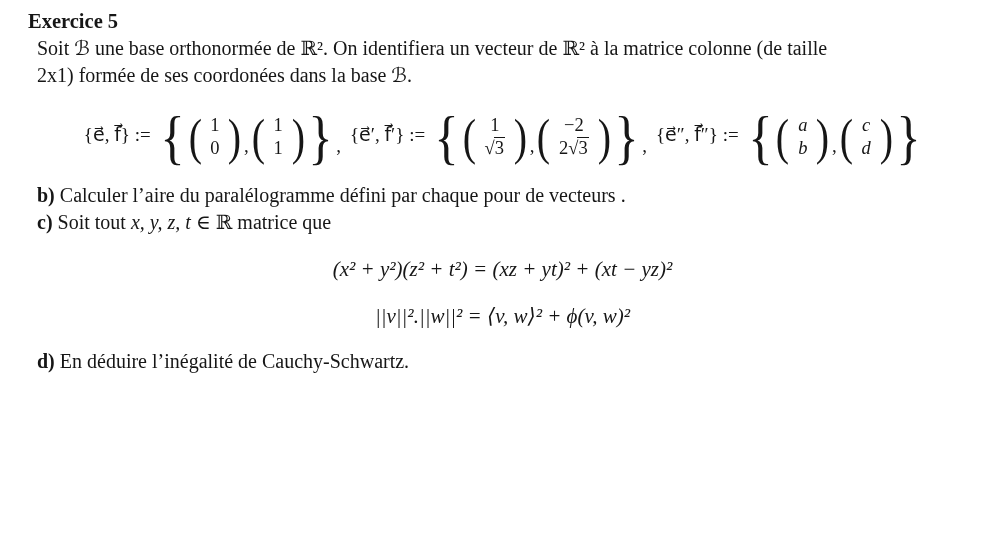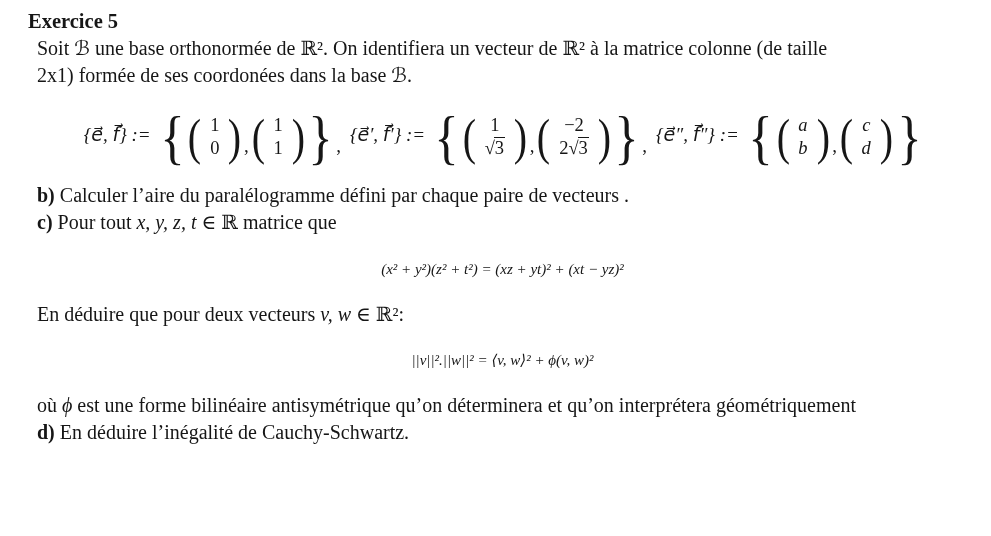--- a/index.html
+++ b/index.html
@@ -12,36 +12,36 @@
   .page{padding:7px 14px 0 28px;}
   .title{font-weight:bold;font-size:20.5px;line-height:28px;white-space:nowrap;}
   .line{line-height:27.4px;white-space:nowrap;margin-left:9px;}
   .marker{font-weight:bold;}
   .mvar{font-style:italic;text-align:right;}
   
   .math-row{
     display:flex;justify-content:center;align-items:center;
     margin:10px 0 8px 0;font-size:19px;height:74px;
   }
-  .mlabel{font-style:italic;margin:0 7px 6px 2px;transform:translateY(1px);}
+  .mlabel{margin:0 7px 6px 2px;transform:translateY(1px);}
   .big{line-height:0.8;font-weight:400;display:inline-block;}
   .brace{font-size:60px;transform:scaleX(0.85);}
   .paren{font-size:50px;transform:scaleX(0.8);}
   .vec{
     display:inline-flex;flex-direction:column;align-items:center;
     line-height:1.25;padding:0 7px;font-size:18.5px;
   }
   .vec.it{font-style:italic;}
   .vrow{display:inline-block;}
   .rad{border-top:1.4px solid currentColor;margin-left:-1px;padding:0 1px;}
   .mcomma{transform:translateY(9px);margin:0 1px;}
   .setsep{transform:translateY(9px);margin:0 7px 0 1px;}
   
   .disp{
-    text-align:center;font-style:italic;font-size:15px;
+    text-align:center;font-style:italic;font-size:21px;
     margin:17px 0;line-height:30px;white-space:nowrap;
   }
 </style>
 </head>
 <body>
 
 <div class="page">
 
   <div class="title">Exercice 5</div>
 
@@ -97,27 +97,25 @@
     <span class="mcomma">,</span>
     <span class="big paren">(</span>
     <span class="vec it">
       <span class="vrow">c</span>
       <span class="vrow">d</span>
     </span>
     <span class="big paren">)</span>
     <span class="big brace">}</span>
   </div>
 
-  <div class="line"><span class="marker">b)</span><span> Calculer l’aire du paralélogramme défini par chaque paire de vecteurs .</span></div>
+  <div class="line"><span class="marker">b)</span><span> Calculer l’aire du paralélogramme défini par chaque pour de vecteurs .</span></div>
 
-  <div class="line"><span class="marker">c)</span><span> Pour tout </span><span class="mvar">x, y, z, t</span><span> ∈ ℝ </span><span>matrice que</span></div>
+  <div class="line"><span class="marker">c)</span><span> Soit tout </span><span class="mvar">x, y, z, t</span><span> ∈ ℝ </span><span>matrice que</span></div>
 
   <div class="disp">(x² + y²)(z² + t²) = (xz + yt)² + (xt − yz)²</div>
 
-  <div class="line"><span>En déduire que pour deux vecteurs </span><span class="mvar">v, w</span><span> ∈ ℝ²:</span></div>
 
   <div class="disp">||v||².||w||² = ⟨v, w⟩² + ϕ(v, w)²</div>
 
-  <div class="line"><span>où </span><span class="mvar">ϕ</span><span> est une forme bilinéaire antisymétrique qu’on déterminera et qu’on interprétera géométriquement</span></div>
 
   <div class="line"><span class="marker">d)</span><span> En déduire l’inégalité de Cauchy-Schwartz.</span></div>
 
 </div>
 
 </body></html>

